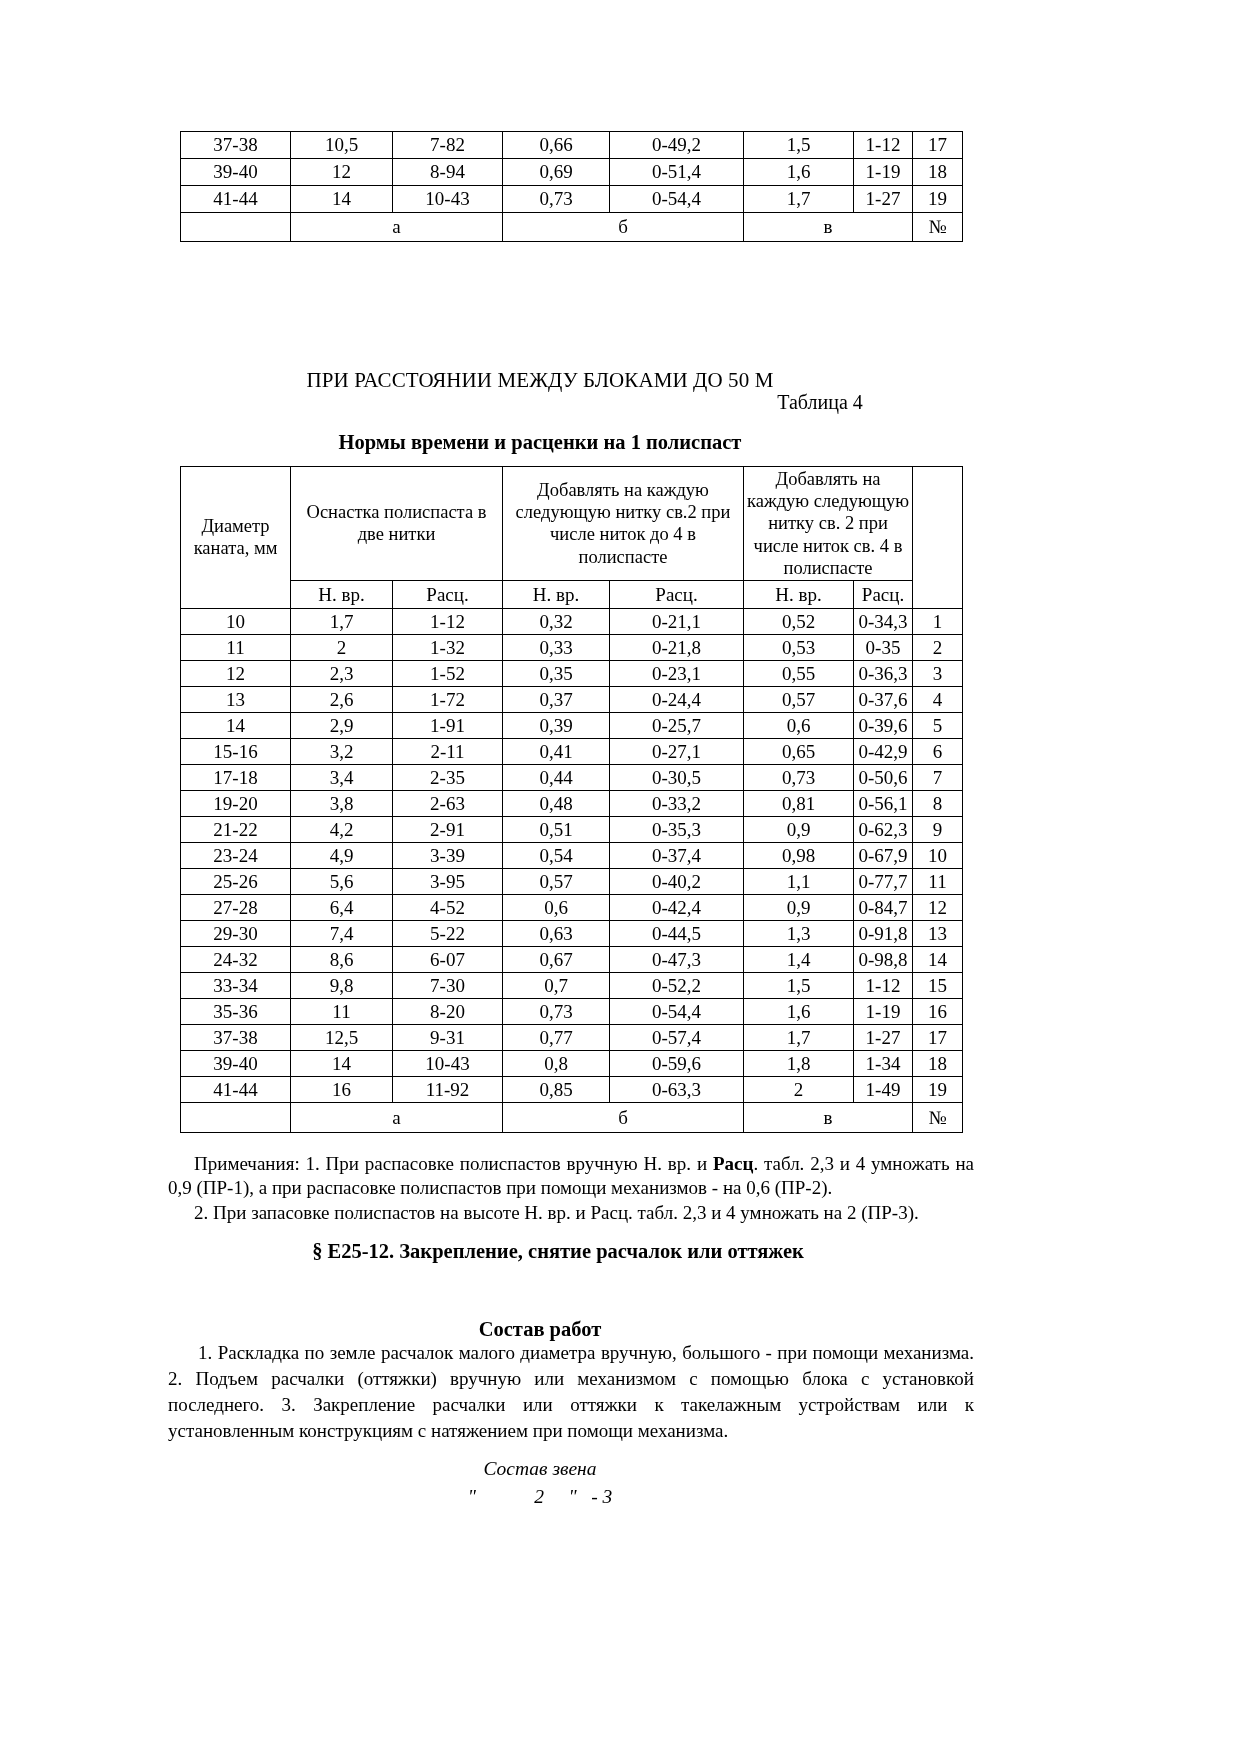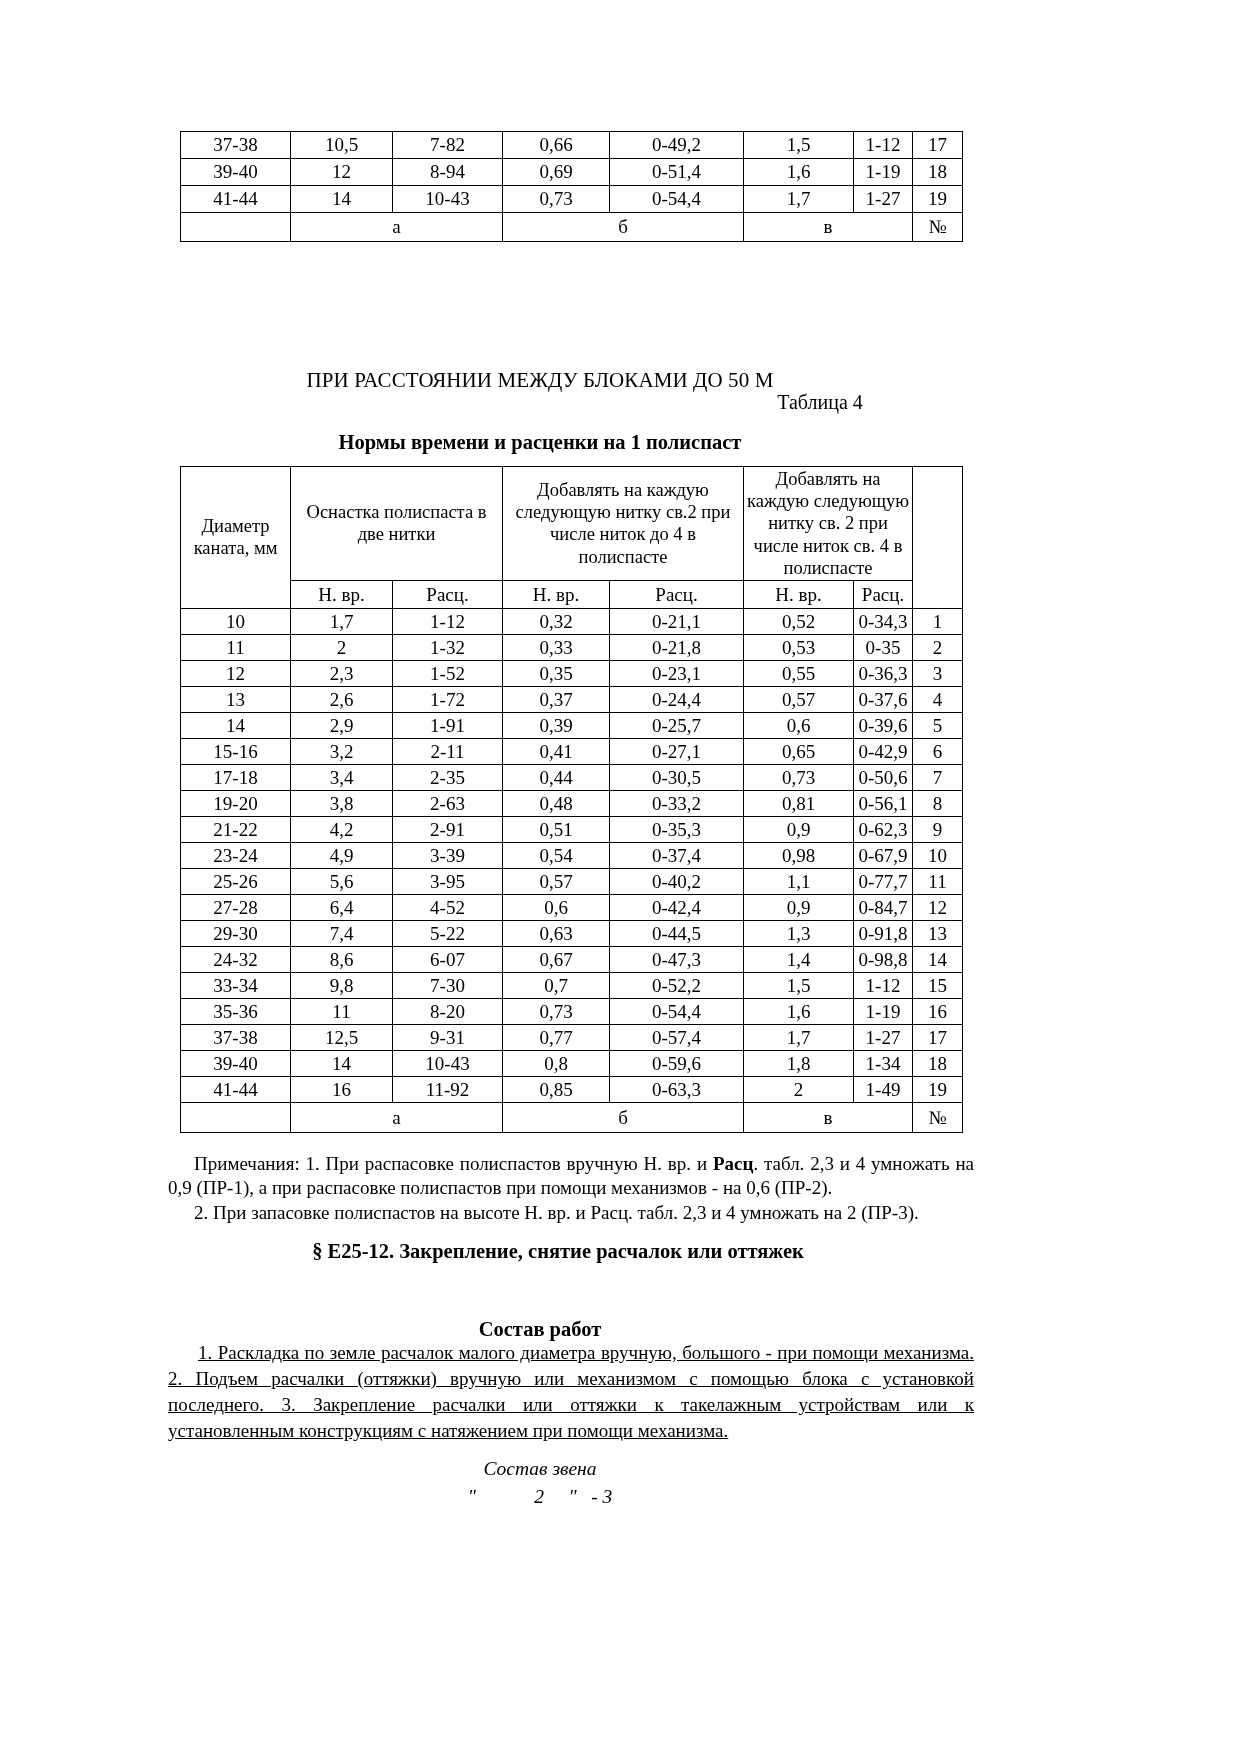--- a/index.html
+++ b/index.html
@@ -130,21 +130,20 @@
   }
   #works-body {
     position: absolute;
     left: 168px;
     top: 1340px;
     width: 806px;
     font-size: 19px;
     line-height: 1.37;
     text-align: justify;
     text-indent: 30px;
-    text-decoration: underline;
   }
 
   
   #crew {
     position: absolute;
     left: 0; right: 0;
     top: 1455px;
     text-align: center;
     font-size: 19.5px;
     font-style: italic;

